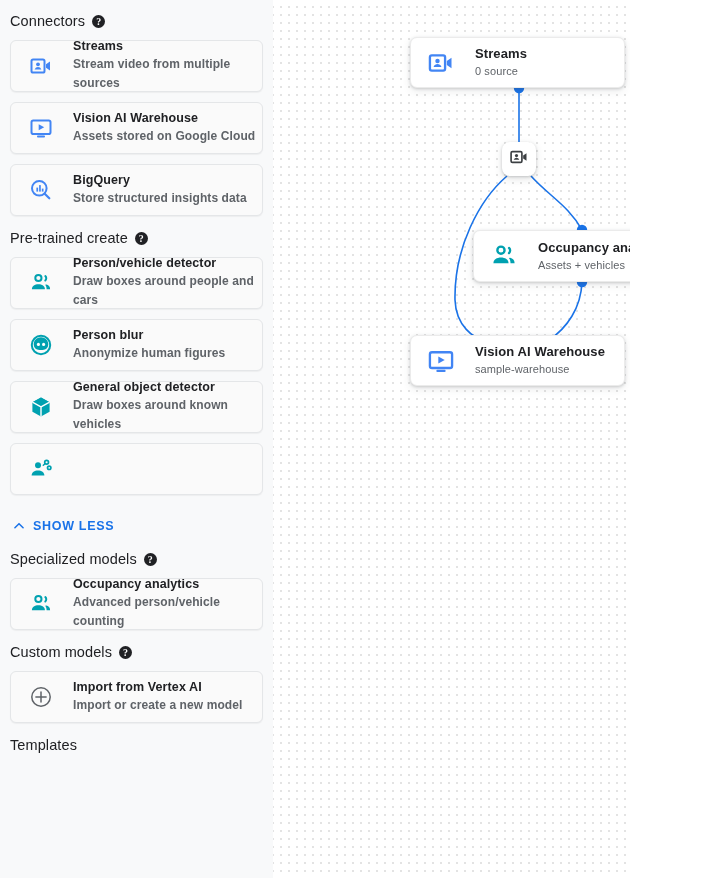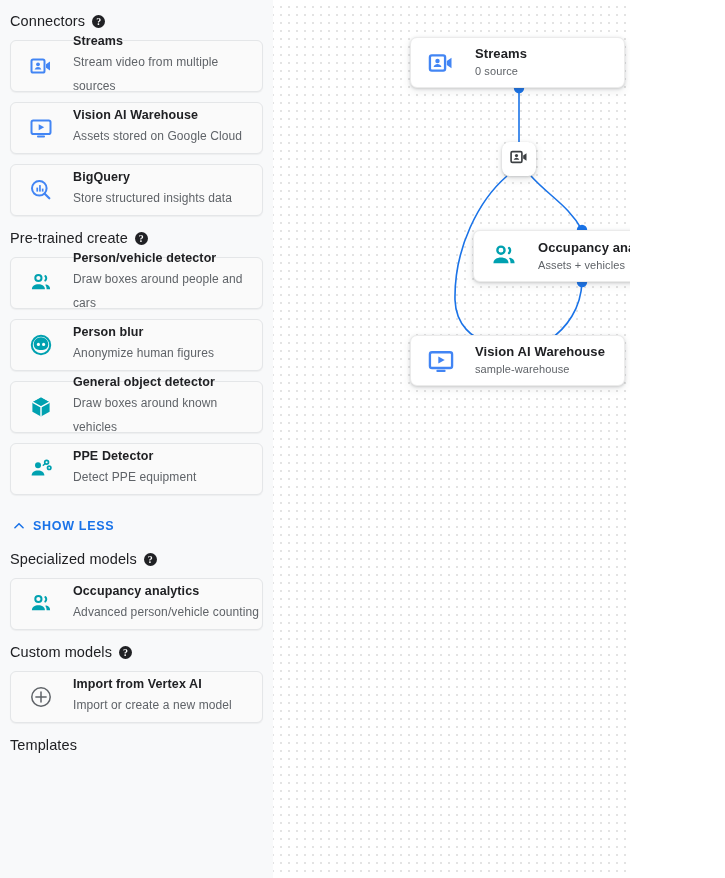--- a/index.html
+++ b/index.html
@@ -51,21 +51,21 @@
     cursor: pointer;
   }
   .card .ico {
     width: 26px; height: 26px; flex: 0 0 26px;
     display: flex; align-items: center; justify-content: center;
     margin-right: 19px;
   }
   .card .ico svg { display: block; }
   .card .txt { display: flex; flex-direction: column; justify-content: center; gap: 1px; }
   .card .t1 { font-size: 12.5px; font-weight: bold; color: #202124; line-height: 15px; letter-spacing: .1px;}
-  .card .t2 { font-size: 12px; color: #5f6368; line-height: 24px; letter-spacing: .1px;}
+  .card .t2 { font-size: 12px; color: #5f6368; line-height: 19px; letter-spacing: .1px; font-weight: bold;}
 
   .show-less {
     display: flex; align-items: center; gap: 7px;
     color: #1a73e8; font-size: 12.5px; font-weight: bold;
     letter-spacing: .7px;
     height: 22px; margin-top: 20px; margin-bottom: 4px;
     padding-left: 2px; cursor: pointer;
   }
   .chev { display: block; }
 
@@ -222,24 +222,20 @@
     <div class="card">
       <span class="ico">
         <svg width="24" height="24" viewBox="0 0 24 24" fill="none">
           <circle cx="9" cy="8.2" r="3" fill="#00a1b0"></circle>
           <path d="M2.6 18.6c0-3.3 2.9-5.2 6.4-5.2s6.4 1.9 6.4 5.2z" fill="#00a1b0"></path>
           <circle cx="17.6" cy="5.2" r="1.9" stroke="#00a1b0" stroke-width="1.7"></circle>
           <circle cx="20.2" cy="10.8" r="1.7" stroke="#00a1b0" stroke-width="1.7"></circle>
           <path d="M15.9 6.9l-1.6 1.4" stroke="#00a1b0" stroke-width="1.5" stroke-linecap="round"></path>
         </svg>
       </span>
-      <span class="txt">
-        <span class="t1">PPE Detector</span>
-        <span class="t2">Detect PPE equipment</span>
-      </span>
     </div>
 
     <div class="show-less">
       <svg class="chev" width="14" height="14" viewBox="0 0 24 24">
         <path d="M5 15l7-7 7 7" stroke="#1a73e8" stroke-width="2.6" fill="none" stroke-linecap="round" stroke-linejoin="round"></path>
       </svg>
       <span>SHOW LESS</span>
     </div>
 
     <div class="section-head">

